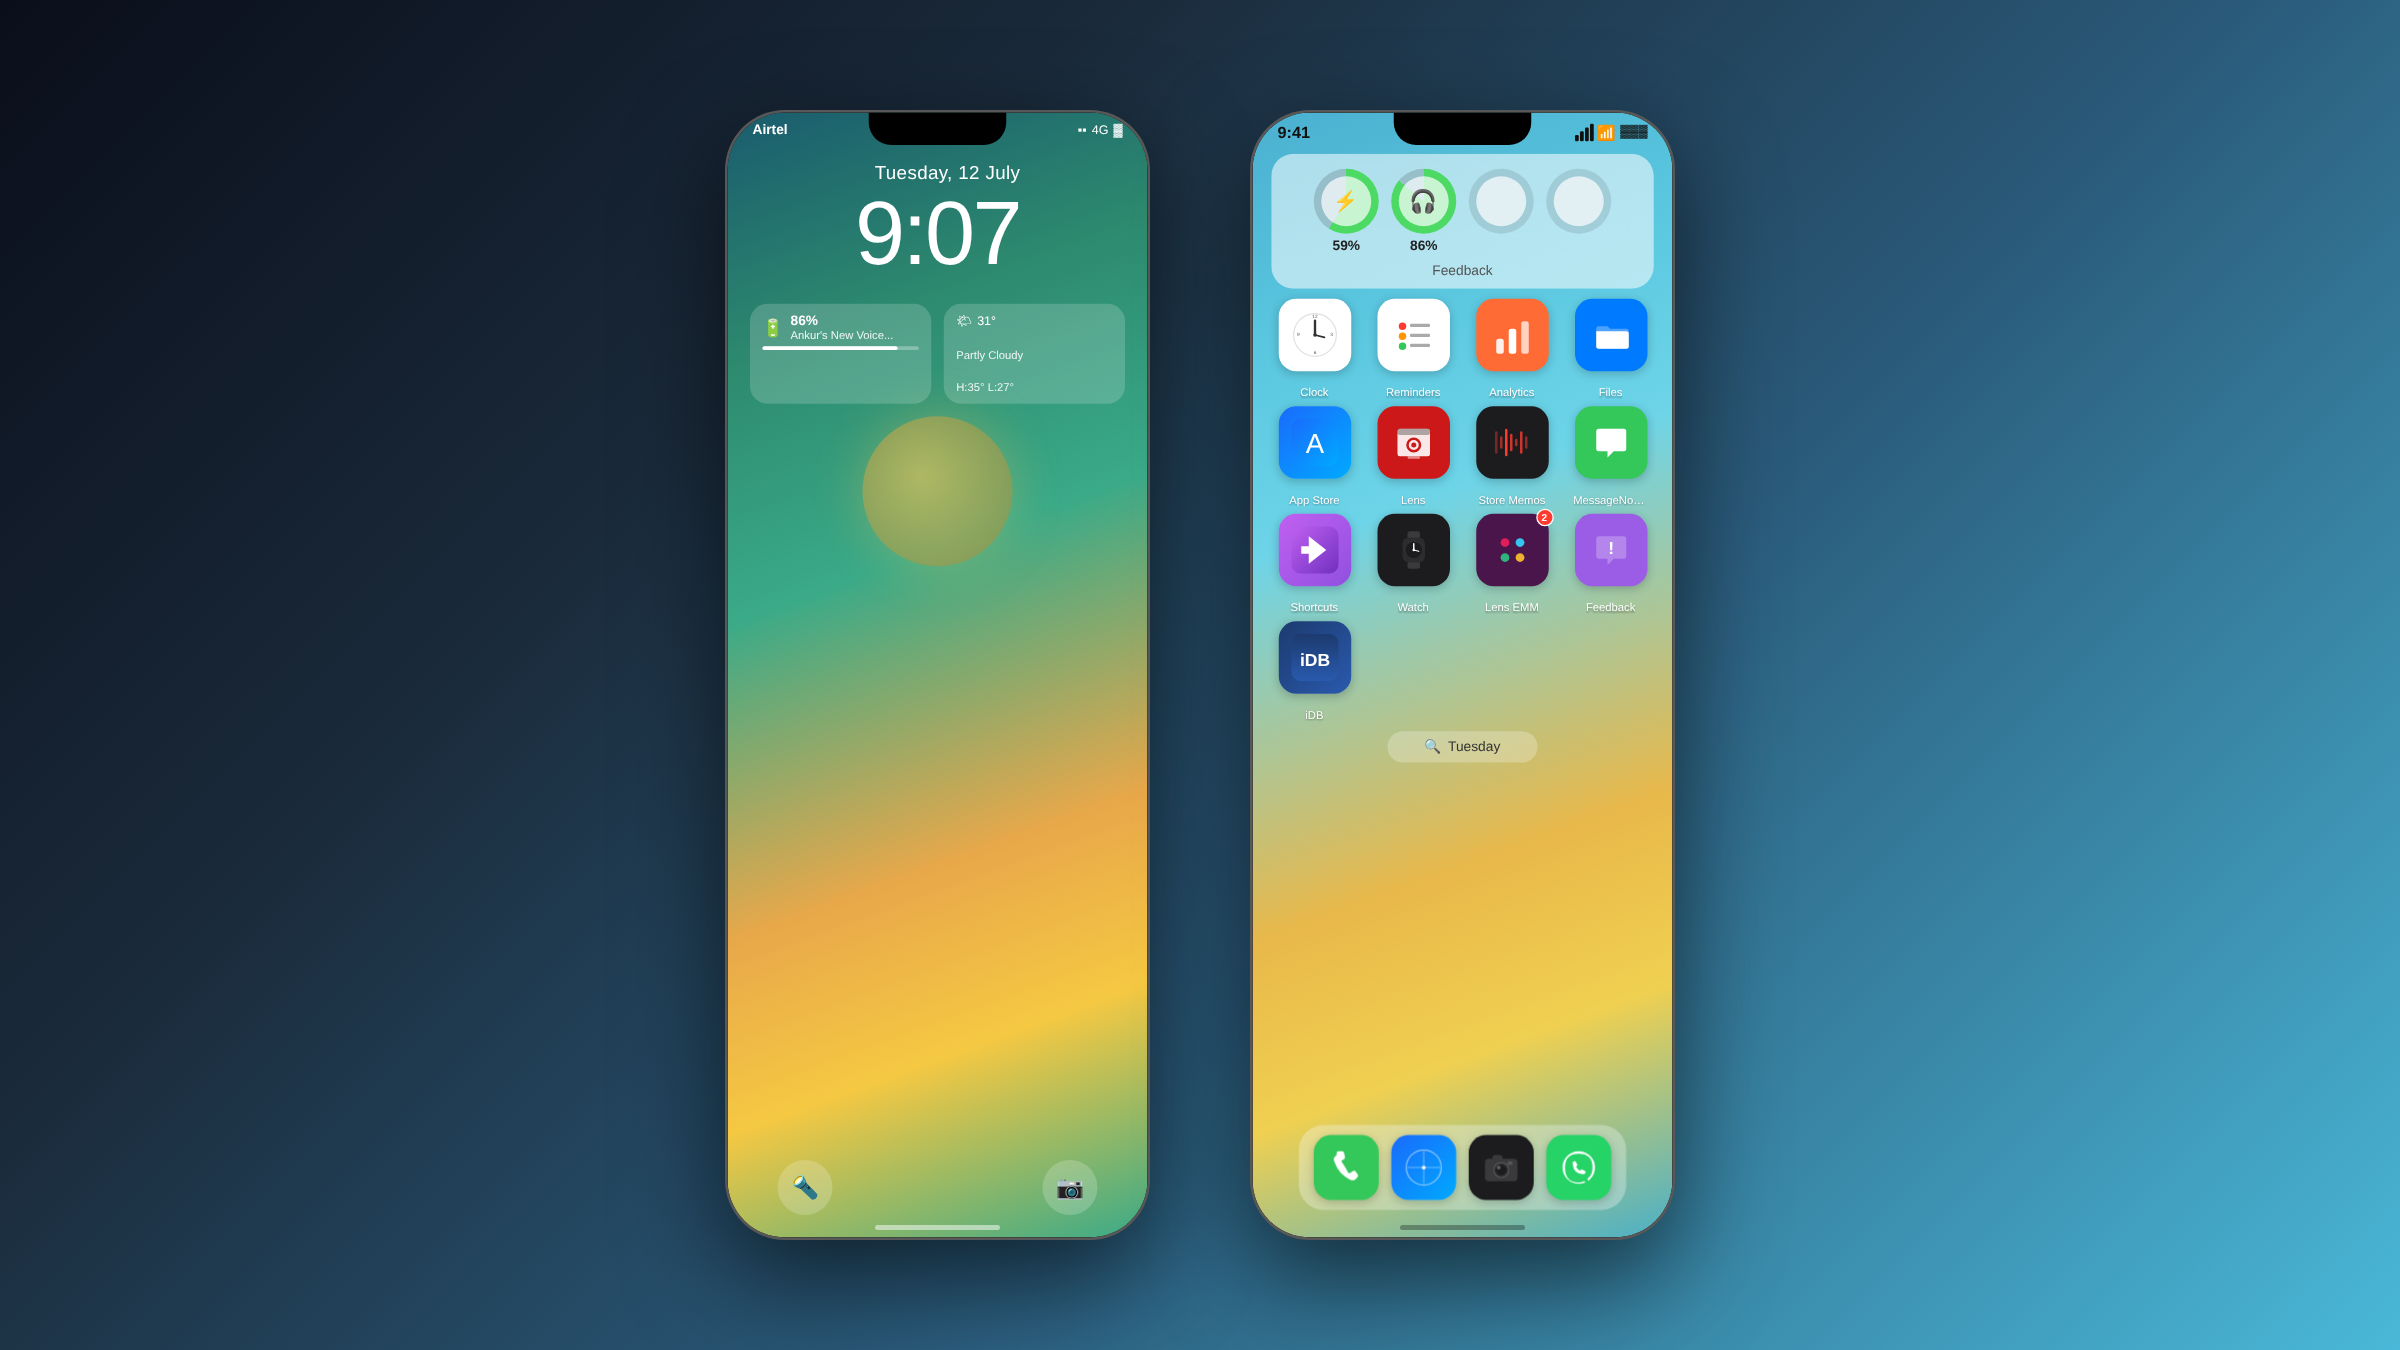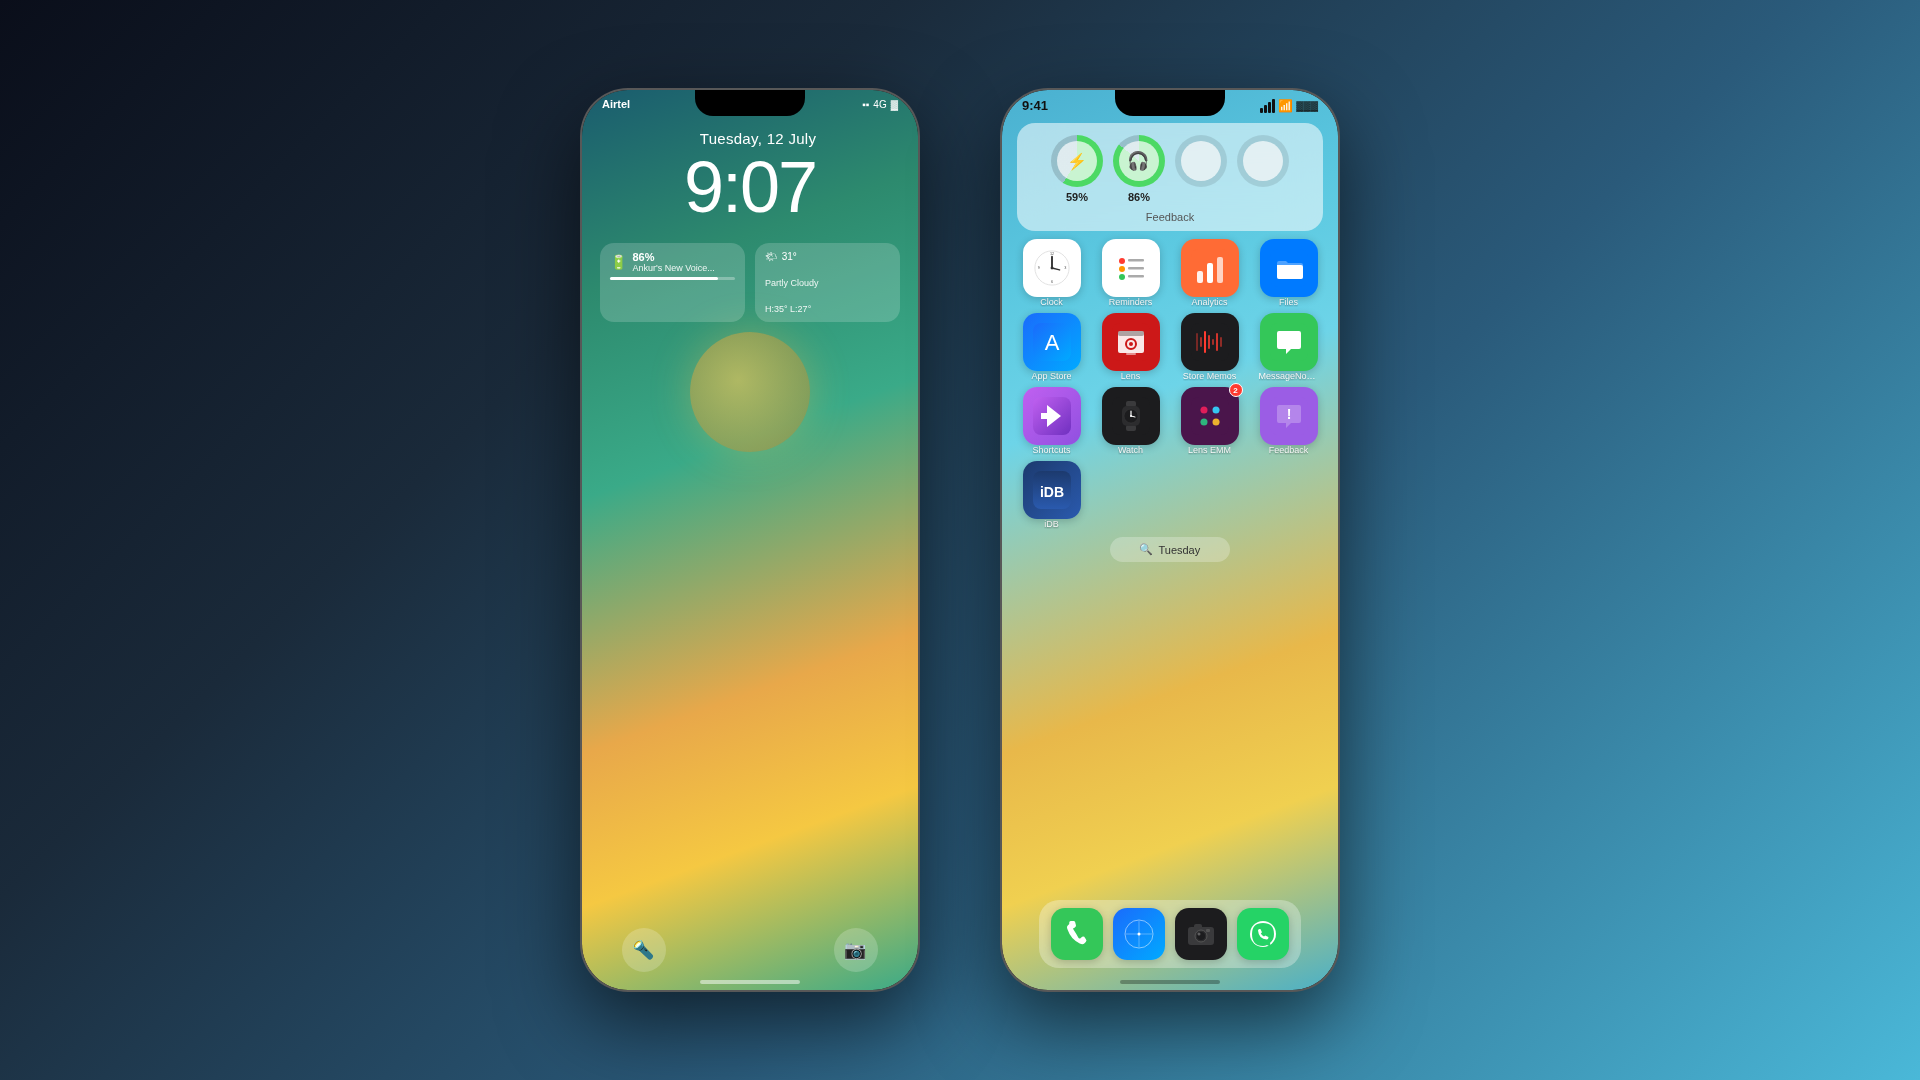--- a/index.html
+++ b/index.html
@@ -284,21 +284,21 @@
       display: grid;
       grid-template-columns: repeat(4, 1fr);
       gap: 10px;
       margin: 0 15px;
       padding: 0;
     }
     .app-item {
       display: flex;
       flex-direction: column;
       align-items: center;
-      gap: 0;
+      gap: 12px;
       cursor: pointer;
     }
     .app-icon {
       width: 58px;
       height: 58px;
       border-radius: 14px;
       display: flex;
       align-items: center;
       justify-content: center;
       font-size: 26px;

